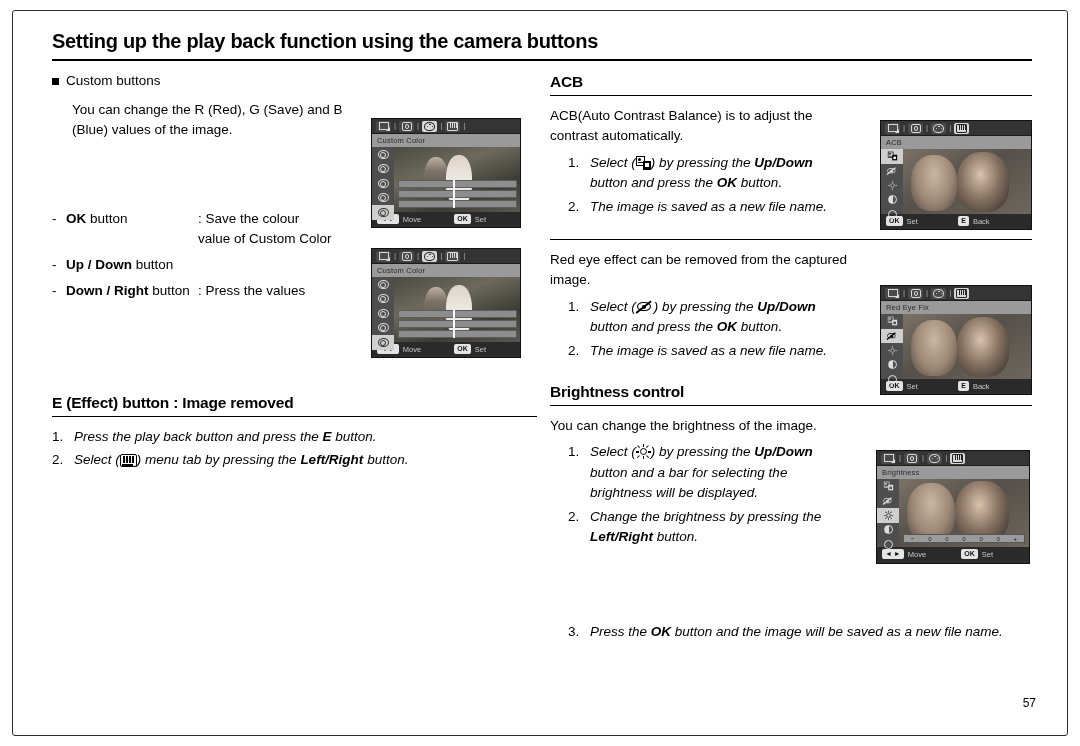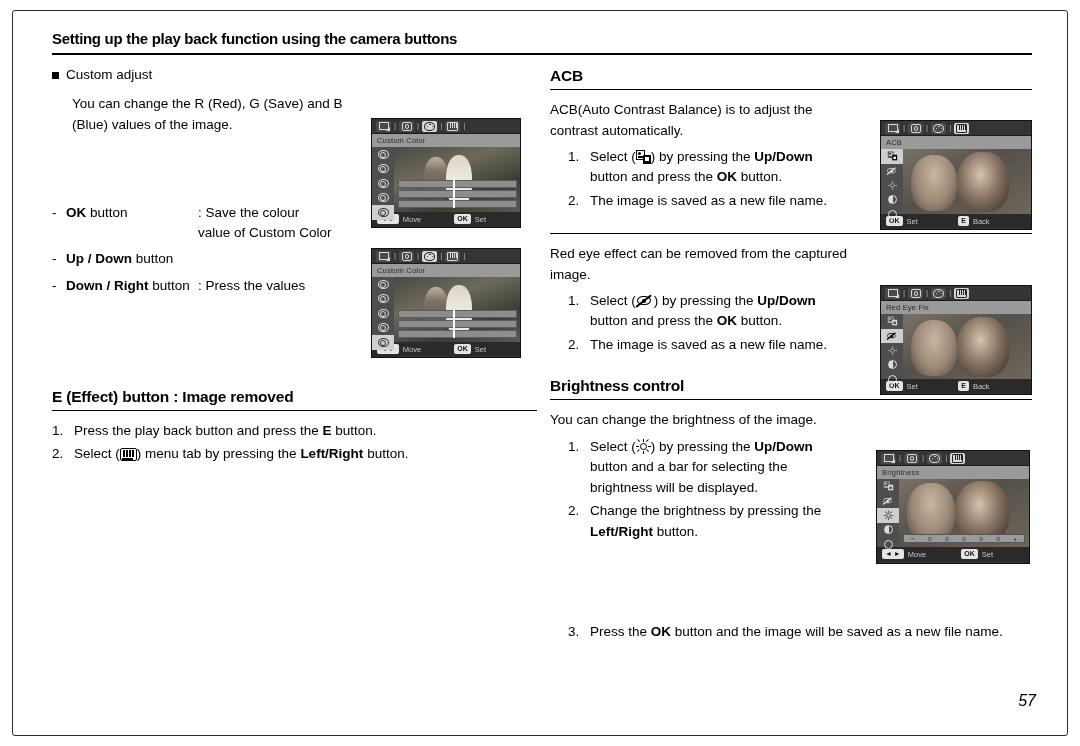--- a/index.html
+++ b/index.html
@@ -13,21 +13,21 @@
     overflow:hidden;
   }
   .page-border {
     position:absolute; left:12px; top:10px; right:12px; bottom:10px;
     border:1px solid #2b2b2b; border-radius:3px;
   }
   .content { position:absolute; left:52px; top:30px; width:980px; height:690px; }
 
   
   .page-title {
-    font-size:15px; font-weight:bold; letter-spacing:-0.3px;
+    font-size:20px; font-weight:bold; letter-spacing:-0.3px;
     padding-bottom:6px; line-height:1.15;
   }
   .title-rule { border-bottom:2.2px solid #000; width:980px; margin-bottom:12px; }
 
   
   .cols { position:relative; width:980px; }
   .col-left  { position:absolute; left:0px;   top:0px; width:485px; }
   .col-right { position:absolute; left:498px; top:0px; width:482px; }
 
   
@@ -37,21 +37,21 @@
   .indent { margin-left:20px; }
   .sec-head { font-size:15.5px; font-weight:bold; letter-spacing:-0.2px; margin:0; }
   .sec-rule { border-bottom:1.6px solid #000; margin:4px 0 10px 0; }
   .b { font-weight:bold; }
 
   ol.steps { margin:6px 0 0 0; padding:0; list-style:none; }
   ol.steps > li {
     font-size:13.5px; line-height:1.52; display:flex; gap:7px; margin-bottom:3px;
   }
   ol.steps > li .num { flex:none; width:15px; text-align:left; }
-  ol.steps > li .txt { flex:1; }
+  ol.steps > li .txt { flex:1;font-style:italic; }
 
   .deflist { margin-top:4px; }
   .defrow { display:flex; font-size:13.5px; line-height:1.5; margin-bottom:6px; }
   .defrow .dash { width:14px; flex:none; }
   .defrow .term { width:132px; flex:none; }
   .defrow .desc { flex:1; }
   .defcont { margin-left:146px; font-size:13.5px; line-height:1.5; }
 
   
   .ico { display:inline-block; vertical-align:-3px; position:relative; }
@@ -157,39 +157,39 @@
   
   .bbar { position:absolute; left:4px; right:4px; bottom:4px; height:9px;
           background:#9b9b9b; border:1px solid #555; display:flex;
           align-items:center; justify-content:space-around;
           color:#2a2a2a; font-size:6px; }
   .bbar .end { font-weight:bold; }
 
   .photo-grad { position:absolute; inset:0; }
   .pfig { position:absolute; border-radius:45% 45% 40% 40%; }
 
-  .page-num { position:absolute; right:44px; bottom:36px; font-size:16px;font-style:italic; }
+  .page-num { position:absolute; right:44px; bottom:36px; font-size:12px; }
 </style>
 </head>
 <body>
 
 <div class="page-border"></div>
 
 <div class="content">
 
   <div class="page-title">Setting up the play back function using the camera buttons</div>
   <div class="title-rule"></div>
 
   <div class="cols">
 
     <div class="col-left">
 
       <div class="bullet-head">
         <span class="sq"></span>
-        <span>Custom adjust</span>
+        <span>Custom buttons</span>
       </div>
 
       <div class="body-txt indent" style="width:300px;">You can change the R (Red), G (Save) and B (Blue) values of the image.</div>
 
       <div class="deflist" style="margin-top:68px;">
         <div class="defrow">
           <span class="dash">-</span>
           <span class="term"><b class="b">OK</b><span> button</span></span>
           <span class="desc">: Save the colour</span>
         </div>

